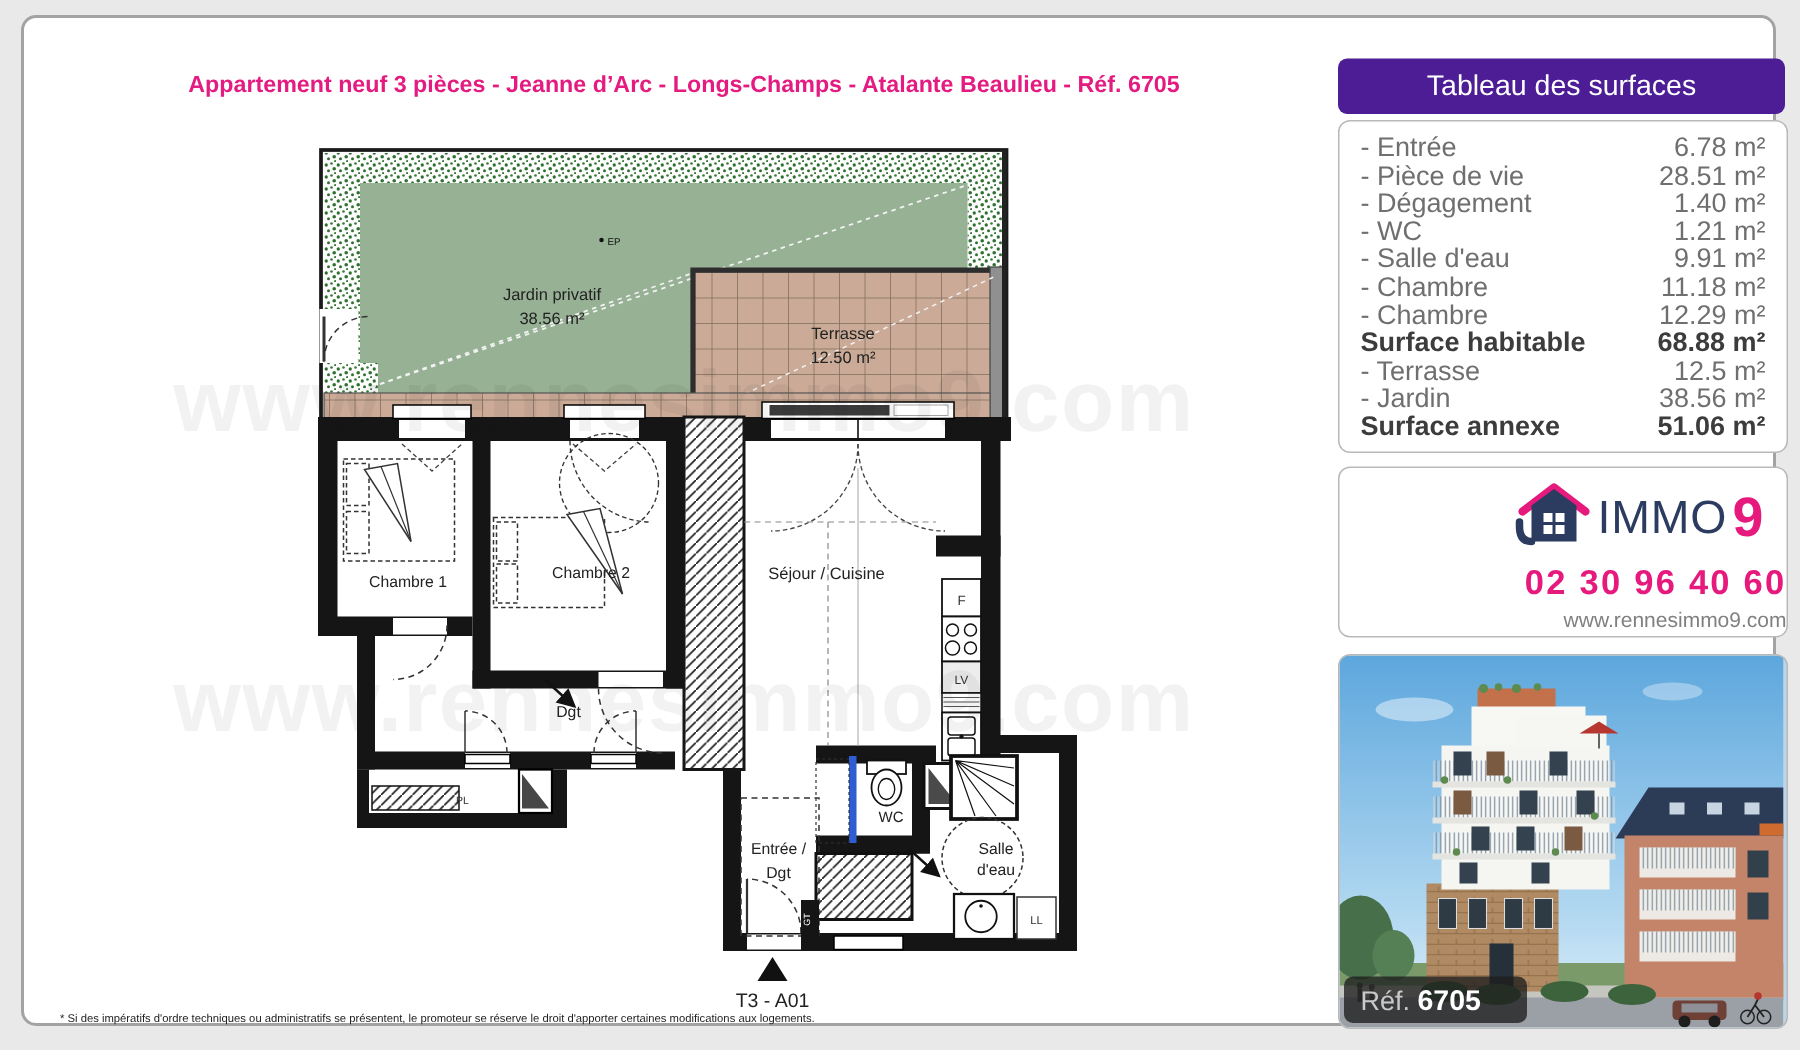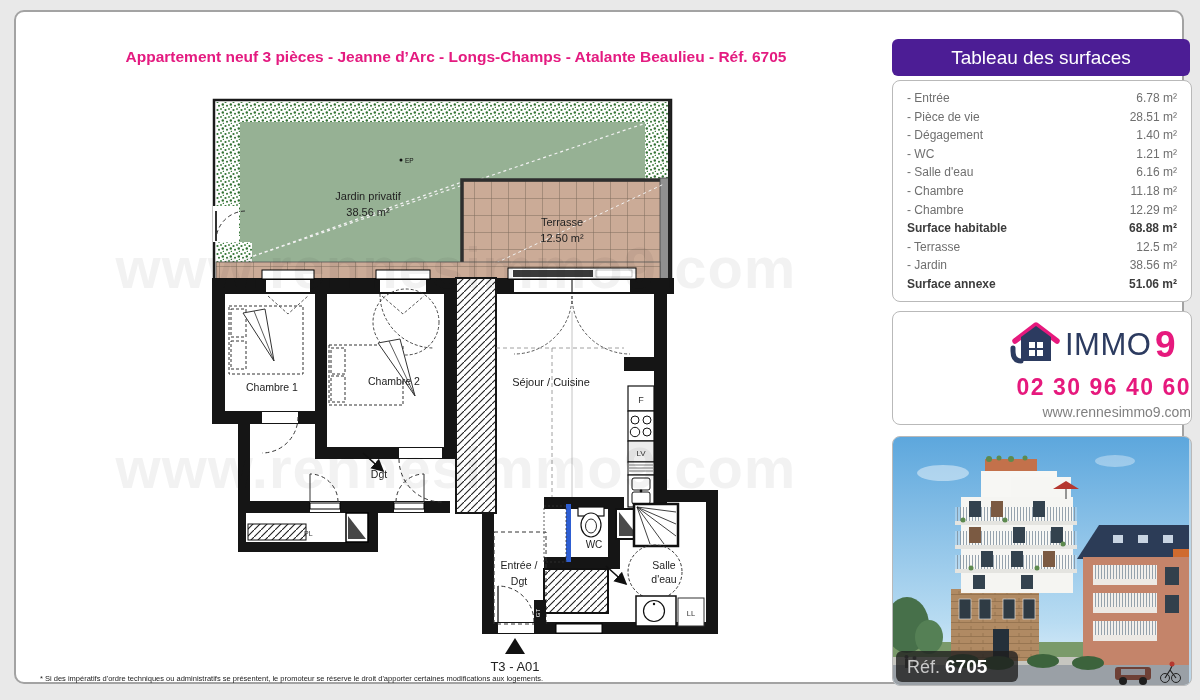--- a/index.html
+++ b/index.html
@@ -6,21 +6,21 @@
   .page{position:relative;width:1200px;height:700px;background:#e9e9e9;font-family:"Liberation Sans",sans-serif;overflow:hidden;}
   .card{position:absolute;left:14px;top:10px;width:1166px;height:670px;background:#fff;border:2px solid #a3a3a3;border-radius:10px;}
   .title{position:absolute;left:30px;top:36px;width:820px;text-align:center;font-size:15.5px;font-weight:bold;color:#e41b80;}
   .watermark{position:absolute;left:40px;width:800px;text-align:center;font-size:58px;font-weight:bold;letter-spacing:1px;color:rgba(40,40,40,0.06);pointer-events:none;white-space:nowrap;}
   .wm1{top:222px;} .wm2{top:422px;}
   .plan-svg{position:absolute;left:0;top:0;}
   .footnote{position:absolute;left:24px;top:662px;font-size:7.5px;color:#222;}
   
   .surf-header{position:absolute;left:876px;top:27px;width:298px;height:37px;background:#4c1d95;border-radius:6px;color:#fff;font-size:19px;text-align:center;line-height:37px;}
   .surf-table{position:absolute;left:876px;top:68px;width:270px;height:204px;border:1px solid #b9b9b9;border-radius:8px;padding:8px 14px;background:#fff;}
-  .srow{display:flex;justify-content:space-between;height:18.6px;line-height:18.6px;font-size:12px;color:#6f6f6f;text-align:center;}
+  .srow{display:flex;justify-content:space-between;height:18.6px;line-height:18.6px;font-size:18px;color:#6f6f6f;text-align:center;}
   .srow.bold{font-weight:bold;color:#3c3c3c;}
   .contact-box{position:absolute;left:876px;top:299px;width:298px;height:112px;border:1px solid #b9b9b9;border-radius:8px;background:#fff;text-align:right;}
   .phone{margin-top:2px;font-size:23px;font-weight:bold;color:#e6197d;letter-spacing:1.5px;}
   .website{margin-top:3px;font-size:14px;color:#808080;}
   .photo-box{position:absolute;left:876px;top:424px;width:298px;height:248px;border:1px solid #b9b9b9;border-radius:8px;overflow:hidden;background:#bcd6e8;}
   text{font-family:"Liberation Sans",sans-serif;}
 </style>
 </head>
 <body>
 
@@ -262,21 +262,21 @@
       <div class="srow">
           <span>- Dégagement</span>
           <span>1.40 m²</span>
         </div>
       <div class="srow">
           <span>- WC</span>
           <span>1.21 m²</span>
         </div>
       <div class="srow">
           <span>- Salle d'eau</span>
-          <span>6.16 m²</span>
+          <span>9.91 m²</span>
         </div>
       <div class="srow">
           <span>- Chambre</span>
           <span>11.18 m²</span>
         </div>
       <div class="srow">
           <span>- Chambre</span>
           <span>12.29 m²</span>
         </div>
       <div class="srow bold">

